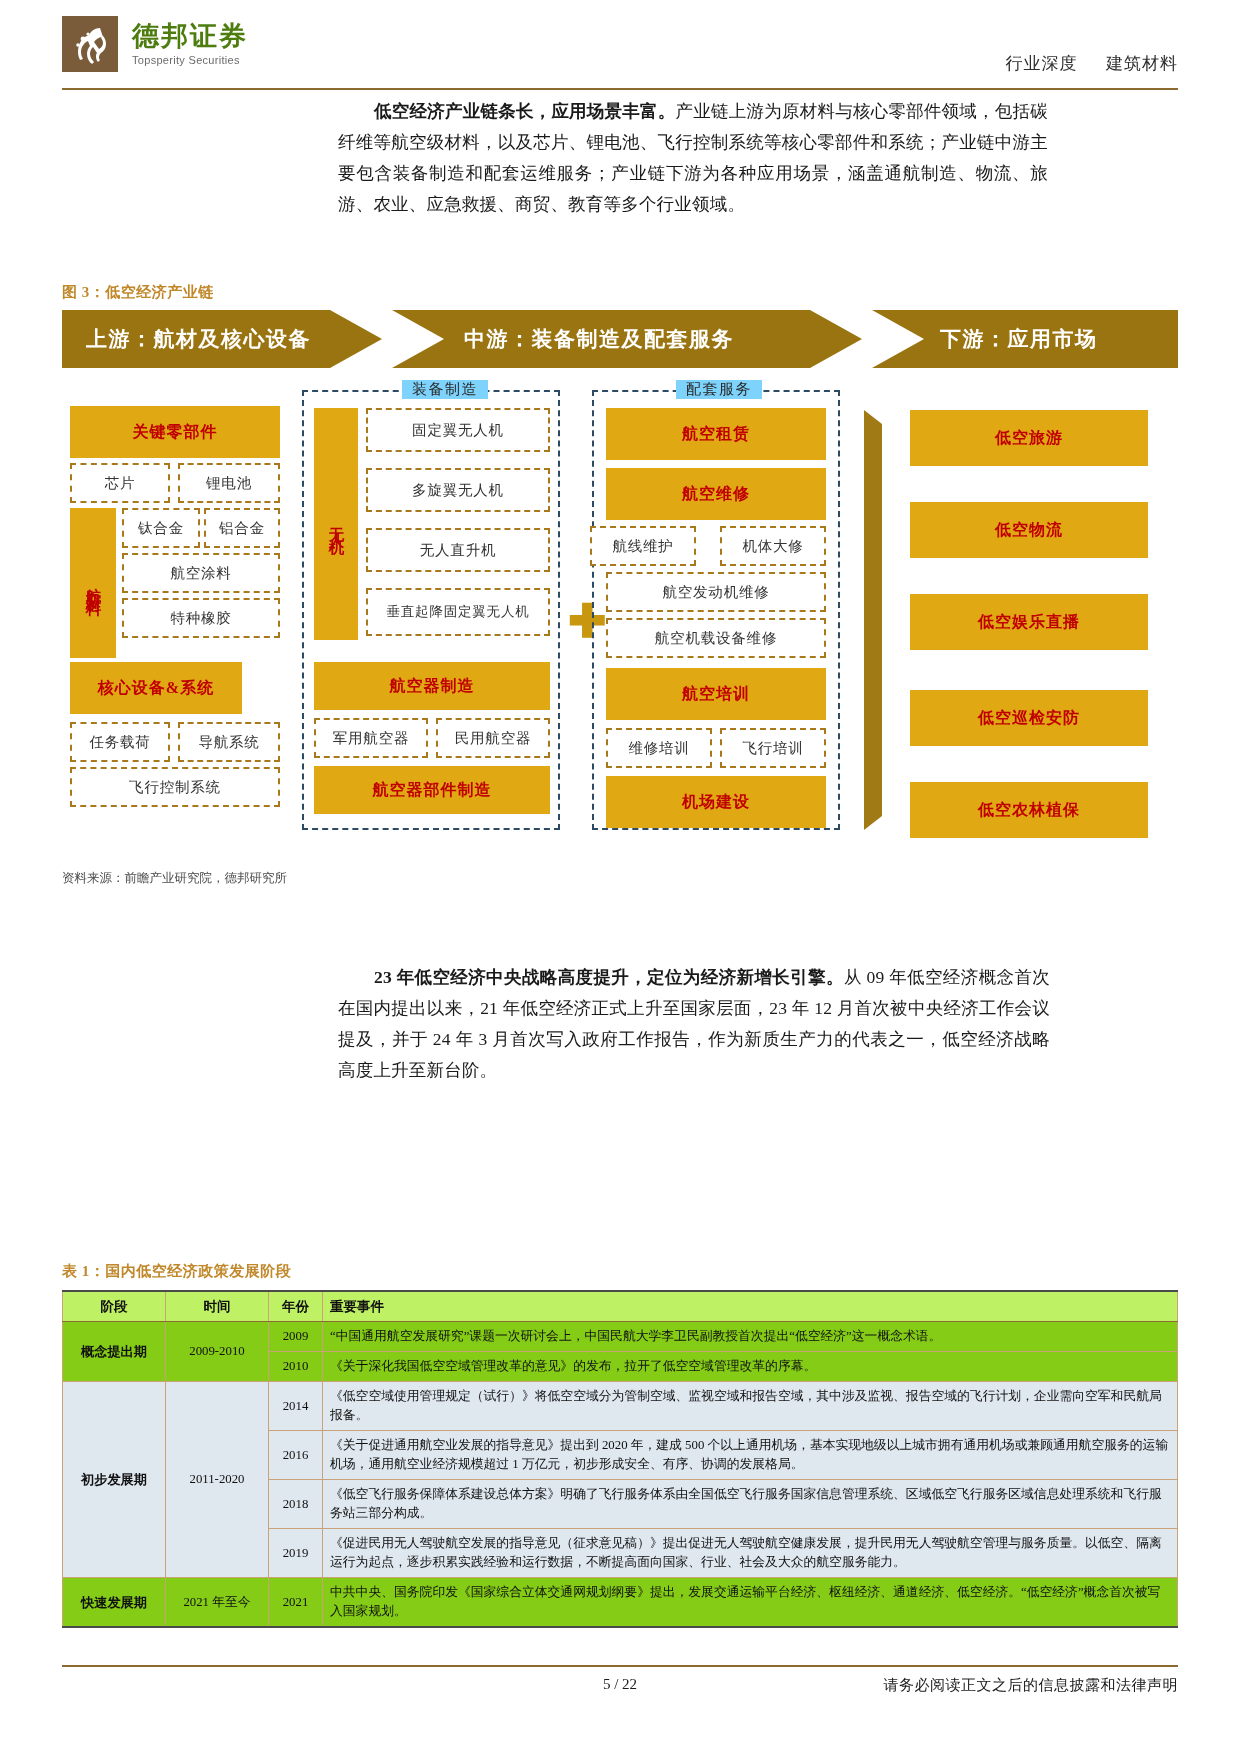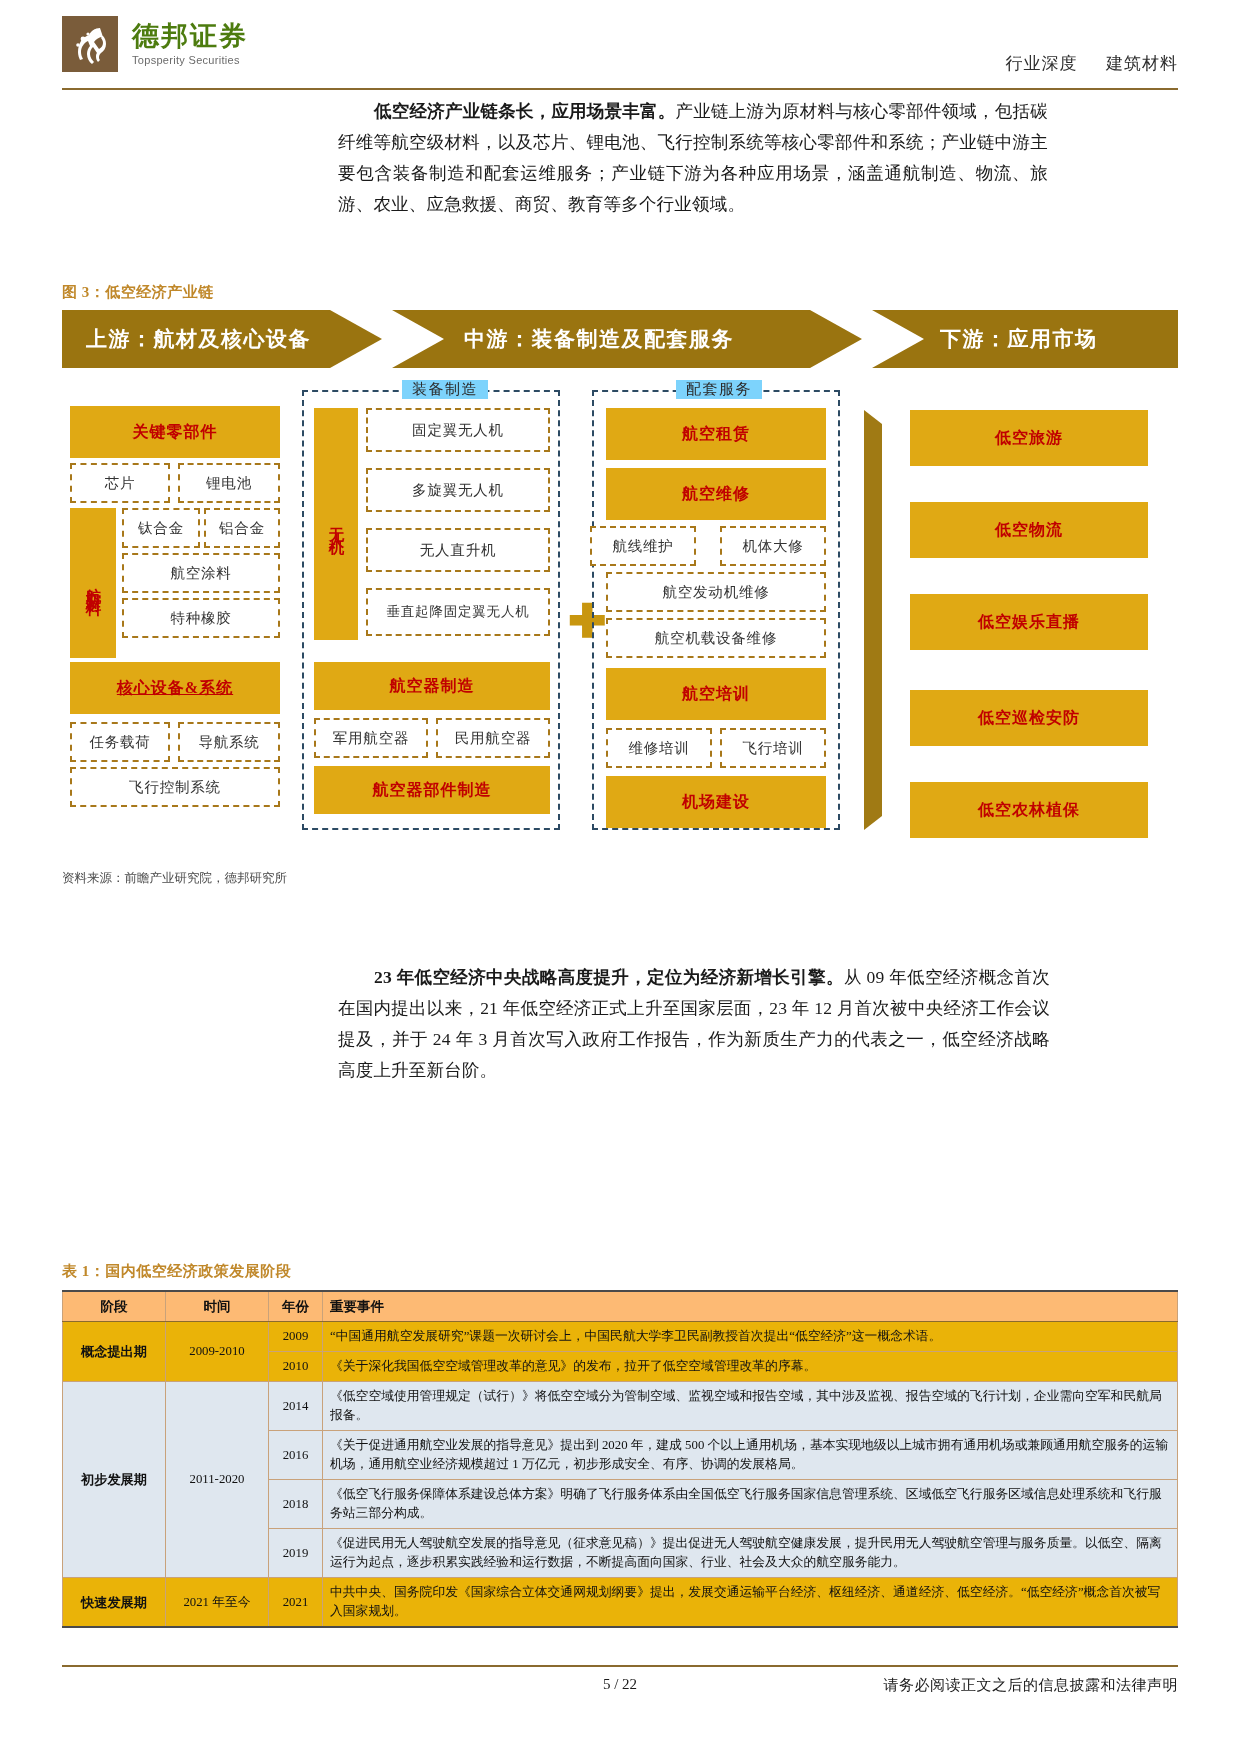--- a/index.html
+++ b/index.html
@@ -145,27 +145,27 @@
   }
   .tbl th, .tbl td {
     border: 1px solid #c9a27a;
     padding: 5px 7px;
     font-size: 12.8px; line-height: 19px;
     vertical-align: middle;
     color: #111;
   }
   .tbl thead th {
     font-weight: bold; text-align: center;
-    background: #fdba74; border-top: 2px solid #4a4a4a; border-bottom: 1px solid #8a6a2f;
+    background: #bef264; border-top: 2px solid #4a4a4a; border-bottom: 1px solid #8a6a2f;
     font-size: 13.5px;
   }
   .tbl thead th.left { text-align: left; }
   .tbl td.ctr { text-align: center; }
   .tbl td.stage { font-weight: bold; text-align: center; font-size: 13.2px; }
-  .tbl tr.tone-a td { background: #eab308; }
+  .tbl tr.tone-a td { background: #84cc16; }
   .tbl tr.tone-b td { background: #dfe7ef; }
   .tbl tbody tr:last-child td { border-bottom: 2px solid #4a4a4a; }
   .tbl col.c1 { width: 103px; }
   .tbl col.c2 { width: 103px; }
   .tbl col.c3 { width: 54px; }
 
   
   .footer-rule {
     position: absolute; left: 62px; right: 62px; top: 1665px;
     height: 2px; background: #8a6a2f;
@@ -225,21 +225,21 @@
   <div class="dbox" style="left:8px; top:153px; width:100px; height:40px;">芯片</div>
   <div class="dbox" style="left:116px; top:153px; width:102px; height:40px;">锂电池</div>
 
   <div class="vlabel" style="left:8px; top:198px; width:46px; height:150px;">航空材料</div>
 
   <div class="dbox" style="left:60px; top:198px; width:78px; height:40px;">钛合金</div>
   <div class="dbox" style="left:142px; top:198px; width:76px; height:40px;">铝合金</div>
   <div class="dbox" style="left:60px; top:243px; width:158px; height:40px;">航空涂料</div>
   <div class="dbox" style="left:60px; top:288px; width:158px; height:40px;">特种橡胶</div>
 
-  <div class="gbox" style="left:8px; top:352px; width:210px; height:52px; font-size:16px;text-decoration:underline;">核心设备&amp;系统</div>
+  <div class="gbox" style="left:8px; top:352px; width:172px; height:52px; font-size:16px;">核心设备&amp;系统</div>
 
   <div class="dbox" style="left:8px; top:412px; width:100px; height:40px;">任务载荷</div>
   <div class="dbox" style="left:116px; top:412px; width:102px; height:40px;">导航系统</div>
   <div class="dbox" style="left:8px; top:457px; width:210px; height:40px;">飞行控制系统</div>
 
   <div class="grp" style="left:240px; top:80px; width:258px; height:440px;"></div>
   <div class="grp-title" style="left:340px; top:70px;">装备制造</div>
 
   <div class="vlabel" style="left:252px; top:98px; width:44px; height:232px; letter-spacing:6px;">无人机</div>
 

